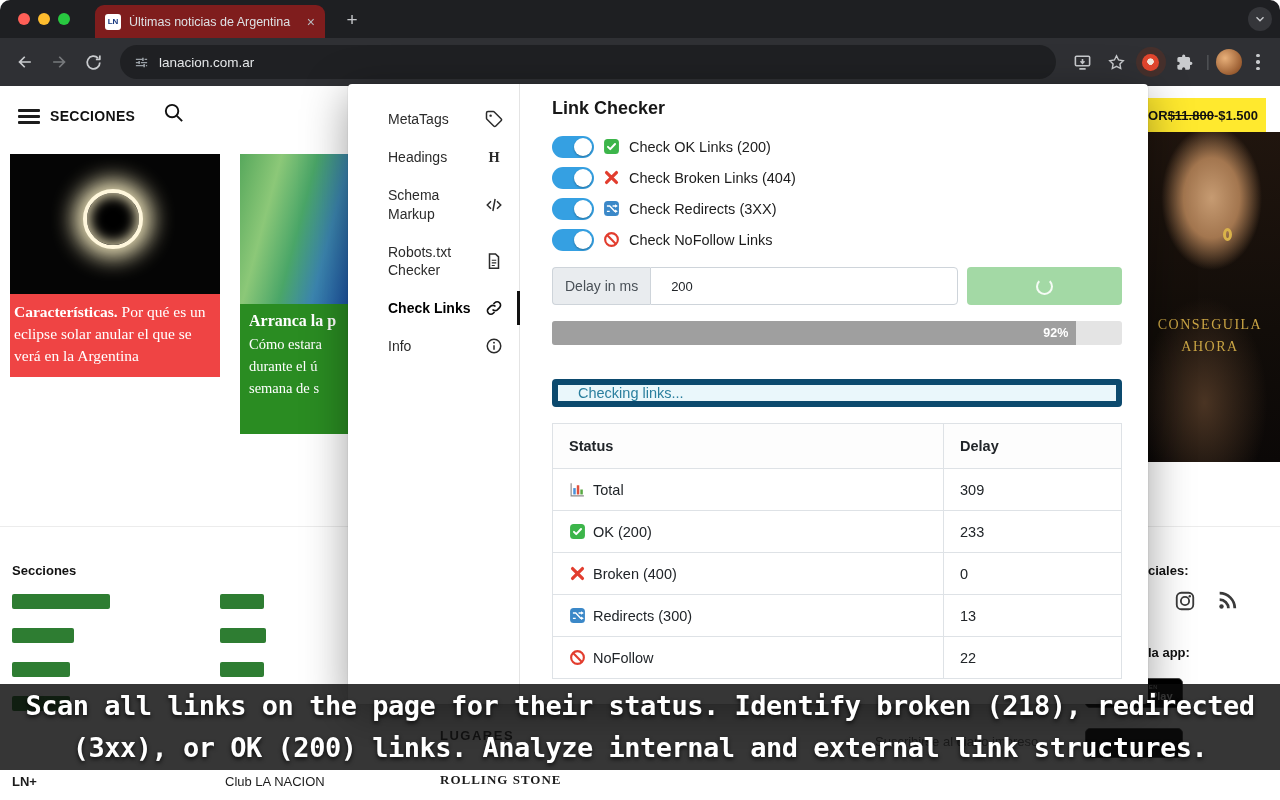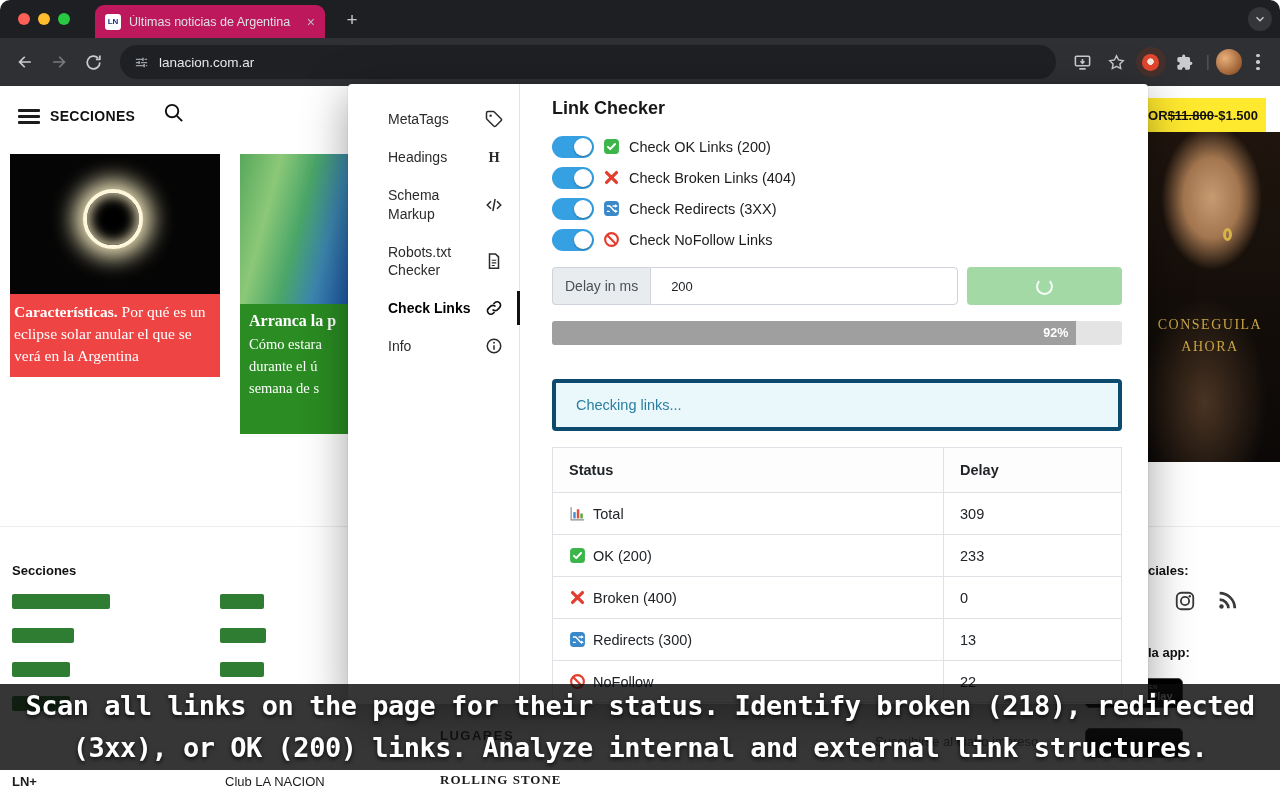--- a/index.html
+++ b/index.html
@@ -4,21 +4,21 @@
 <style>
   * { box-sizing: border-box; margin: 0; padding: 0; }
   html, body { width: 1280px; height: 800px; }
   body { font-family: "Liberation Sans", "DejaVu Sans", sans-serif; background: #fff; overflow: hidden; position: relative; }
 
   
   .tabstrip { position: absolute; top: 0; left: 0; right: 0; height: 38px; background: #1e1f22; border-radius: 10px 10px 0 0; z-index: 4; }
   .lights { position: absolute; left: 18px; top: 13px; display: flex; gap: 8px; }
   .light { width: 12px; height: 12px; border-radius: 50%; }
   .light.red { background: #ff5f57; } .light.yellow { background: #febc2e; } .light.green { background: #28c840; }
-  .tab { position: absolute; left: 95px; top: 5px; width: 230px; height: 33px; background: #be185d; border-radius: 9px 9px 0 0; display: flex; align-items: center; gap: 8px; padding: 0 10px; }
+  .tab { position: absolute; left: 95px; top: 5px; width: 230px; height: 33px; background: #7f1d1d; border-radius: 9px 9px 0 0; display: flex; align-items: center; gap: 8px; padding: 0 10px; }
   .favicon { width: 16px; height: 16px; background: #fff; border-radius: 3px; color: #14357e; font-size: 8px; font-weight: bold; display: flex; align-items: center; justify-content: center; flex: none; }
   .tab-title { color: #dde0e3; font-size: 12.5px; white-space: nowrap; overflow: hidden; text-overflow: ellipsis; flex: 1; }
   .tab-close { color: #b9bcc0; font-size: 14px; line-height: 1; }
   .newtab { position: absolute; left: 340px; top: 8px; color: #c4c6c9; font-size: 19px; width: 24px; height: 24px; text-align: center; line-height: 23px; border-radius: 50%; }
   .strip-chevron { position: absolute; right: 8px; top: 7px; width: 24px; height: 24px; border-radius: 50%; background: #35363a; display: flex; align-items: center; justify-content: center; }
 
   .toolbar { position: absolute; top: 38px; left: 0; right: 0; height: 48px; background: #2f3034; display: flex; align-items: center; padding: 0 10px; gap: 4px; z-index: 4; }
   .tbtn { width: 30px; height: 30px; display: flex; align-items: center; justify-content: center; border-radius: 50%; flex: none; }
   .urlbar { flex: 1; height: 34px; margin: 10px 8px; background: #1f2023; border-radius: 17px; display: flex; align-items: center; gap: 10px; padding: 0 14px; }
   .url-text { color: #e4e6e8; font-size: 13.5px; }
@@ -98,21 +98,21 @@
   .delay-row { display: flex; margin-top: 12px; height: 38px; }
   .delay-label { background: #e9ecef; border: 1px solid #ced4da; border-right: none; border-radius: 4px 0 0 4px; padding: 0 12px; font-size: 14px; color: #495057; display: flex; align-items: center; flex: none; }
   .delay-input { width: 308px; border: 1px solid #ced4da; border-radius: 0 4px 4px 0; padding: 0 20px; font-size: 13px; color: #212529; outline: none; font-family: inherit; }
   .run-btn { margin-left: auto; width: 155px; border: none; border-radius: 4px; background: #a3d9a5; display: flex; align-items: center; justify-content: center; cursor: pointer; }
   .spinner { width: 17px; height: 17px; border-radius: 50%; border: 2.5px solid rgba(255,255,255,.9); border-top-color: transparent; animation: spin .9s linear infinite; }
   @keyframes spin { to { transform: rotate(360deg); } }
 
   .progress { margin-top: 16px; height: 24px; background: #e4e4e4; border-radius: 3px; position: relative; overflow: hidden; }
   .progress-fill { height: 100%; background: #9f9f9f; display: flex; align-items: center; justify-content: flex-end; padding-right: 8px; color: #fff; font-size: 12.5px; font-weight: 700; }
 
-  .status-box { margin-top: 34px; background: #eaf7fb; border: 4px solid #0c4a6e; border-radius: 4px; padding: 14px 20px; color: #2a7f9e; font-size: 14.5px; }
+  .status-box { margin-top: 34px; background: #eaf7fb; border: 6px solid #0c4a6e; border-radius: 4px; padding: 0 20px; color: #2a7f9e; font-size: 14.5px; }
 
   .link-table { margin-top: 16px; width: 100%; border-collapse: collapse; border: 1px solid #dee2e6; font-size: 14.5px; color: #212529; }
   .link-table th, .link-table td { border: 1px solid #dee2e6; text-align: left; padding: 12px 16px; }
   .link-table th { font-weight: 700; background: #fdfdfd; padding: 14px 16px; }
   .count-col { width: 178px; }
   .cell-icon { width: 17px; height: 17px; display: inline-flex; vertical-align: -3px; margin-right: 7px; }
 
   
   .caption { position: absolute; left: 0; top: 684px; width: 1280px; height: 86px; background: rgba(10,10,10,.82); z-index: 10; display: flex; flex-direction: column; align-items: center; justify-content: center; }
   .caption div { color: #fff; font-family: "DejaVu Sans Mono", "Liberation Mono", monospace; font-weight: 700; font-size: 27px; line-height: 42px; letter-spacing: -.5px; text-shadow: 0 2px 4px rgba(0,0,0,.8); white-space: nowrap; }

